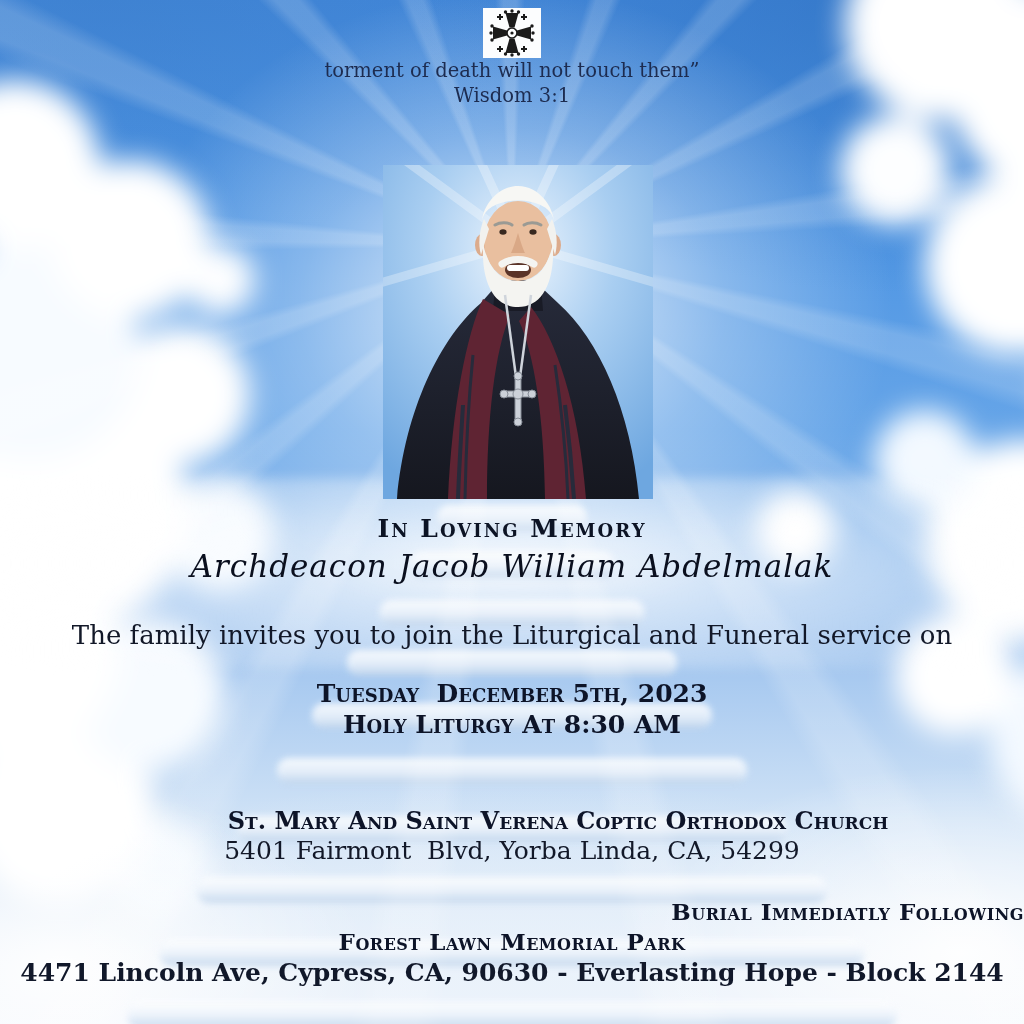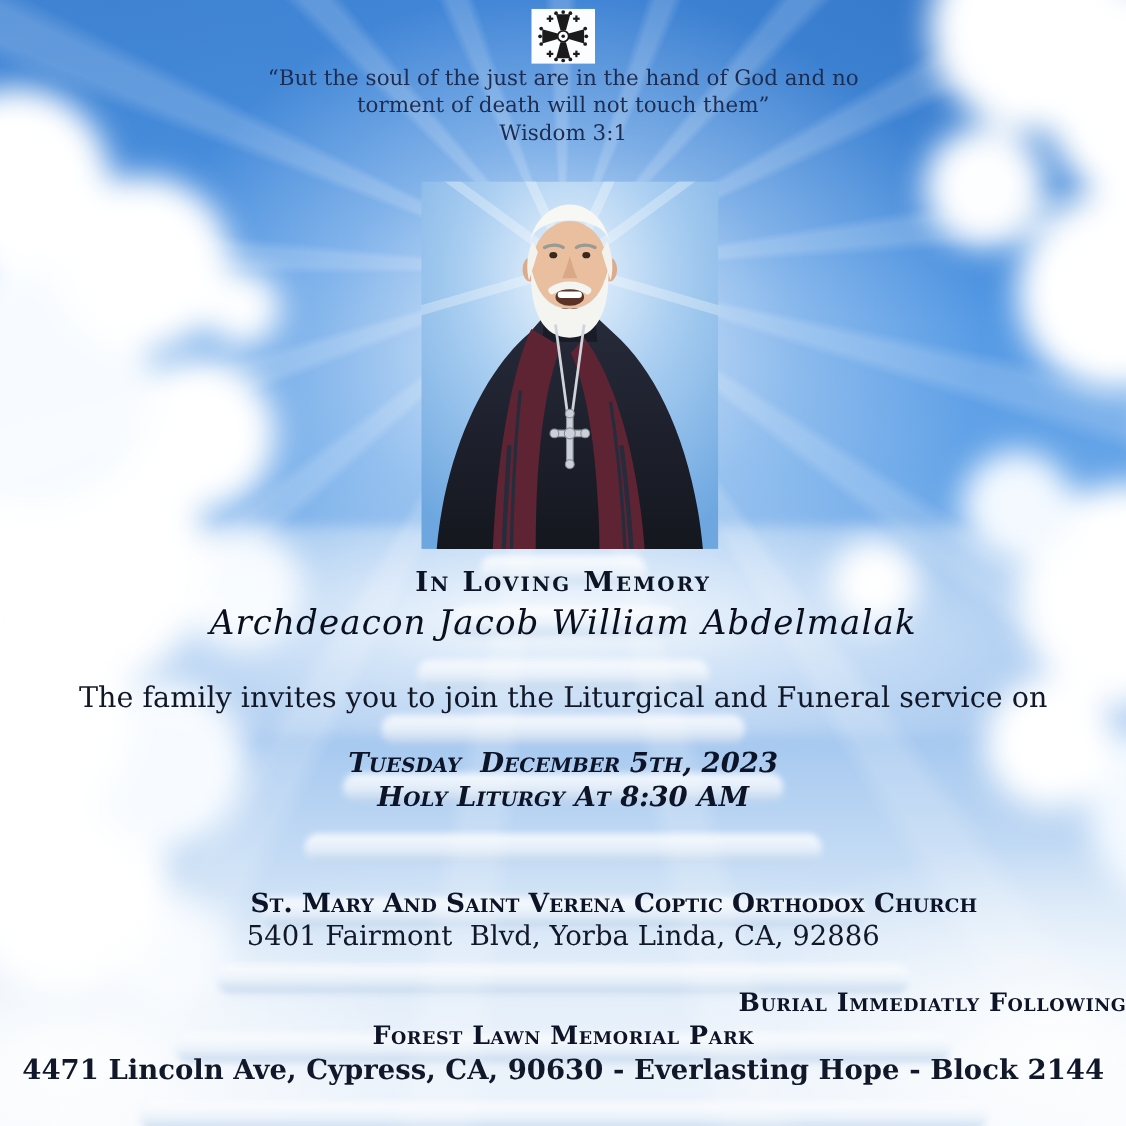--- a/index.html
+++ b/index.html
@@ -65,21 +65,21 @@
     background:radial-gradient(560px 470px at 50% 30%, rgba(255,255,255,.85), rgba(255,255,255,.30) 38%, rgba(255,255,255,0) 68%);}
   
   .content{position:absolute;inset:0;z-index:5;}
   .logo{position:absolute;left:483px;top:8px;width:58px;height:50px;}
   .txt{position:absolute;left:0;width:1024px;text-align:center;}
   .quote{top:58px;font-size:19.5px;line-height:25px;color:#1d2c50;}
   .photo{position:absolute;left:383px;top:165px;width:270px;height:334px;}
   .memory{top:514px;font-size:25px;font-weight:bold;font-variant:small-caps;letter-spacing:2px;color:#0c1324;}
   .name{top:548px;font-size:31px;font-style:italic;letter-spacing:1px;color:#0a0f1e;}
   .invite{top:620px;font-size:26px;color:#121828;}
-  .sched{top:678px;font-size:25px;font-weight:bold;font-variant:small-caps;line-height:31px;color:#0d1428;font-style:italic;}
+  .sched{top:678px;font-size:25px;font-weight:bold;font-variant:small-caps;line-height:31px;color:#0d1428;}
   .church-name{top:806px;font-size:24px;font-weight:bold;font-variant:small-caps;color:#0d1428;padding-left:46px;}
   .church-addr{top:836px;font-size:25px;color:#121828;}
   .burial1{top:898px;font-size:23px;font-weight:bold;font-variant:small-caps;letter-spacing:.5px;color:#0d1428;text-align:right;}
   .burial2{top:928px;font-size:23px;font-weight:bold;font-variant:small-caps;letter-spacing:.5px;color:#0d1428;}
   .burial-addr{top:958px;font-size:25px;font-weight:bold;color:#11182a;}
   .pre{white-space:pre-wrap;}
 </style>
 </head>
 <body>
 
@@ -138,21 +138,20 @@
             <rect x="16" y="38" width="2" height="6"></rect>
           <rect x="38" y="40" width="6" height="2"></rect>
             <rect x="40" y="38" width="2" height="6"></rect>
         </g>
         <circle cx="29" cy="25" r="5" fill="none" stroke="#1b1b1b" stroke-width="1.6"></circle>
         <circle cx="29" cy="25" r="1.6" fill="#1b1b1b"></circle>
       </svg>
     </div>
 
     <div class="txt quote">
-      <div>“But the soul of the just are in the hand of God and no</div>
       <div>torment of death will not touch them”</div>
       <div>Wisdom 3:1</div>
     </div>
 
     <div class="photo">
       <svg viewBox="0 0 270 334" width="270" height="334">
         <defs>
           <radialGradient id="pbg" cx="50%" cy="26%" r="80%">
             <stop offset="0%" stop-color="#edf5fd"></stop>
             <stop offset="45%" stop-color="#a9cef1"></stop>
@@ -213,20 +212,20 @@
     <div class="txt name">Archdeacon Jacob William Abdelmalak</div>
 
     <div class="txt invite">The family invites you to join the Liturgical and Funeral service on</div>
 
     <div class="txt sched">
       <div class="pre">Tuesday  December 5th, 2023</div>
       <div>Holy Liturgy At 8:30 AM</div>
     </div>
 
     <div class="txt church-name">St. Mary And Saint Verena Coptic Orthodox Church</div>
-    <div class="txt church-addr pre">5401 Fairmont  Blvd, Yorba Linda, CA, 92886</div>
+    <div class="txt church-addr pre">5401 Fairmont  Blvd, Yorba Linda, CA, 54299</div>
 
     <div class="txt burial1">Burial Immediatly Following</div>
     <div class="txt burial2">Forest Lawn Memorial Park</div>
     <div class="txt burial-addr">4471 Lincoln Ave, Cypress, CA, 90630 - Everlasting Hope - Block 2144</div>
 
   </div>
 </div>
 
 </body></html>

